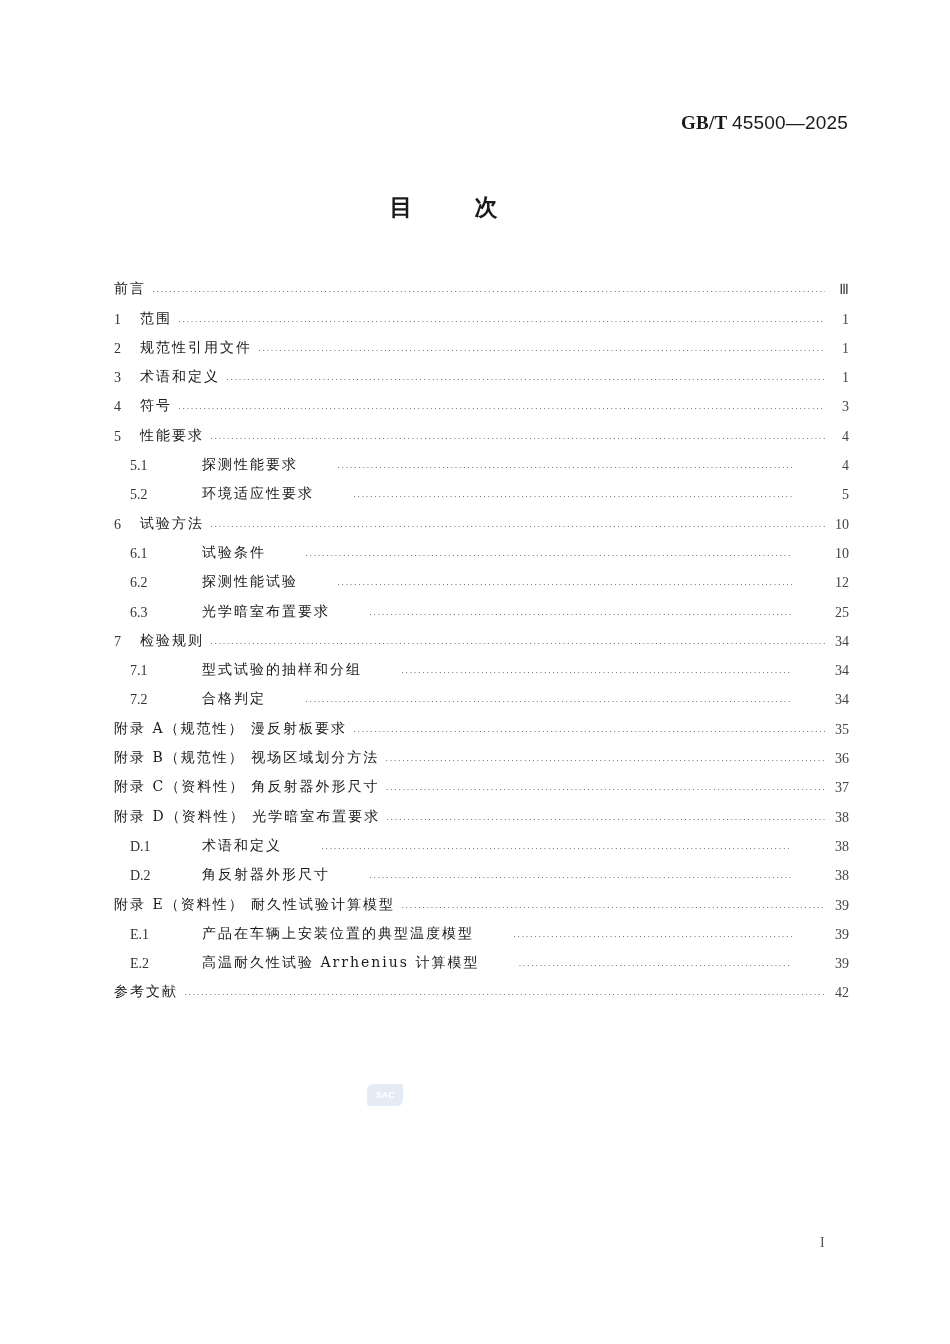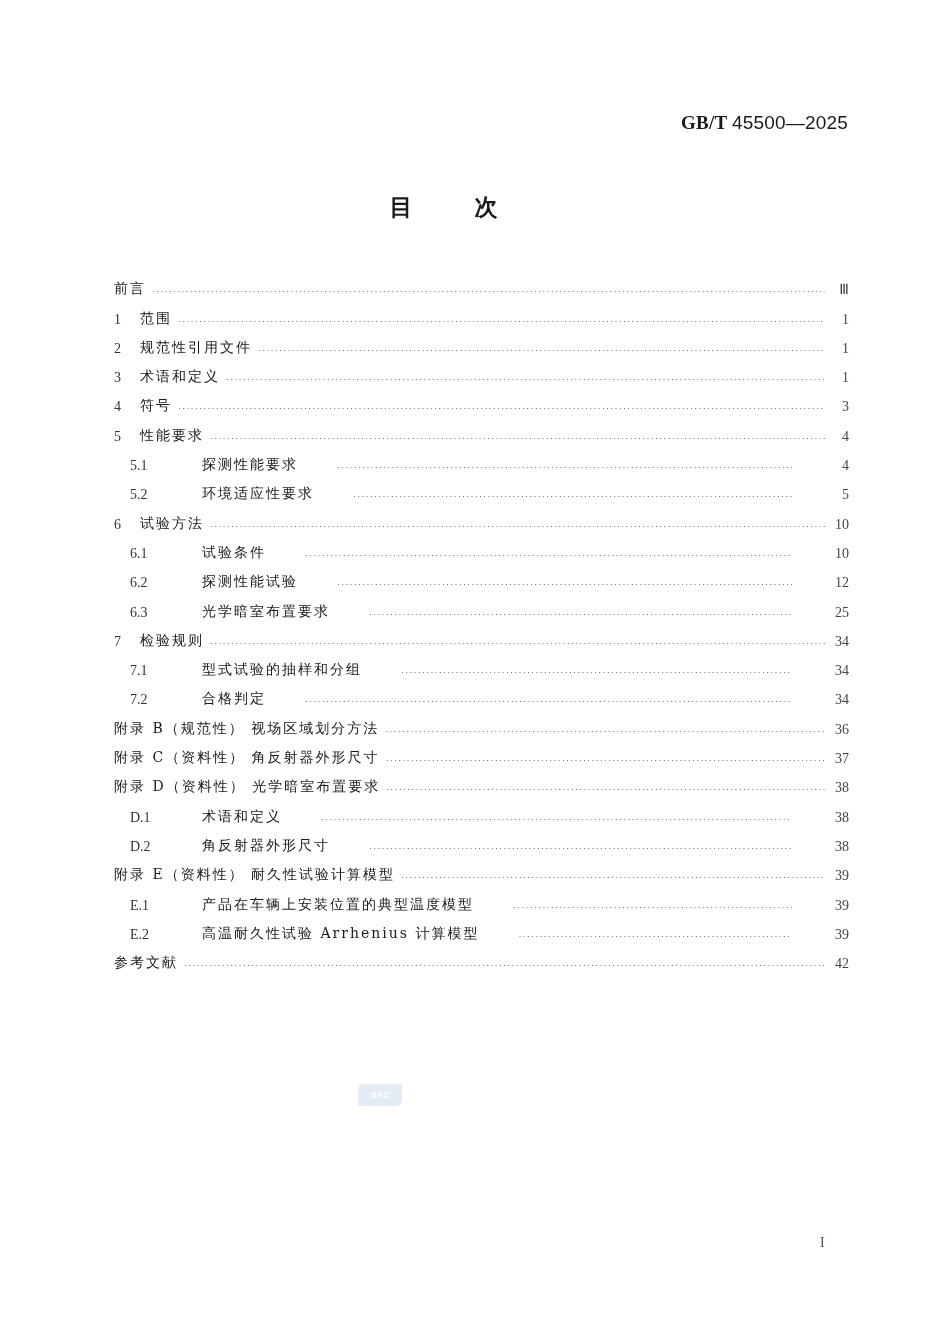--- a/index.html
+++ b/index.html
@@ -14,21 +14,21 @@
     .toc { position: absolute; top: 269px; left: 114px; width: 735px; }
     .row { display: flex; align-items: flex-end; height: 29.3px; font-size: 14px; white-space: nowrap; }
     .row.l2 { padding-left: 16px; gap: 33px; }
     .num-lbl { display: inline-block; min-width: 26px; font-family: "Liberation Serif", serif; color: #333; }
     .row.l2 .num-lbl { min-width: 39px; }
     .lbl { letter-spacing: 2px; }
     .dots { flex: 1; overflow: hidden; margin: 0 8px 0 6px; color: #333; letter-spacing: 1.2px;
             font-size: 9px; font-family: "Liberation Serif", serif; position: relative; top: -2px; }
     .dots::before { content: "··································································································································································"; }
     .page { font-family: "Liberation Serif", serif; color: #444; min-width: 16px; text-align: right; font-size: 14px; }
-    .logo { position: absolute; left: 358px; top: 1084px; width: 44px; height: 22px; background: #e4ebf4;
+    .logo { position: absolute; left: 367px; top: 1084px; width: 36px; height: 22px; background: #e4ebf4;
             border-radius: 6px 2px 6px 2px; color: #ffffff; font-size: 9px; font-weight: bold; font-style: italic;
             font-family: "Liberation Sans", sans-serif; text-align: center; line-height: 22px; }
     .page-num { position: absolute; top: 1235px; left: 820px; font-size: 14px; color: #555;
                 font-family: "Liberation Serif", serif; }
   </style>
 </head>
 <body>
 
 <div class="std-id">
   <span>GB/T</span>
@@ -123,20 +123,25 @@
       <span class="dots"></span>
       <span class="page">34</span>
   </div>
   <div class="row l2">
     <span class="num-lbl">7.2</span>
       <span class="lbl">合格判定</span>
       <span class="dots"></span>
       <span class="page">34</span>
   </div>
   <div class="row">
+    <span class="lbl">附录 A（规范性） 漫反射板要求</span>
+      <span class="dots"></span>
+      <span class="page">35</span>
+  </div>
+  <div class="row">
     <span class="lbl">附录 B（规范性） 视场区域划分方法</span>
       <span class="dots"></span>
       <span class="page">36</span>
   </div>
   <div class="row">
     <span class="lbl">附录 C（资料性） 角反射器外形尺寸</span>
       <span class="dots"></span>
       <span class="page">37</span>
   </div>
   <div class="row">

